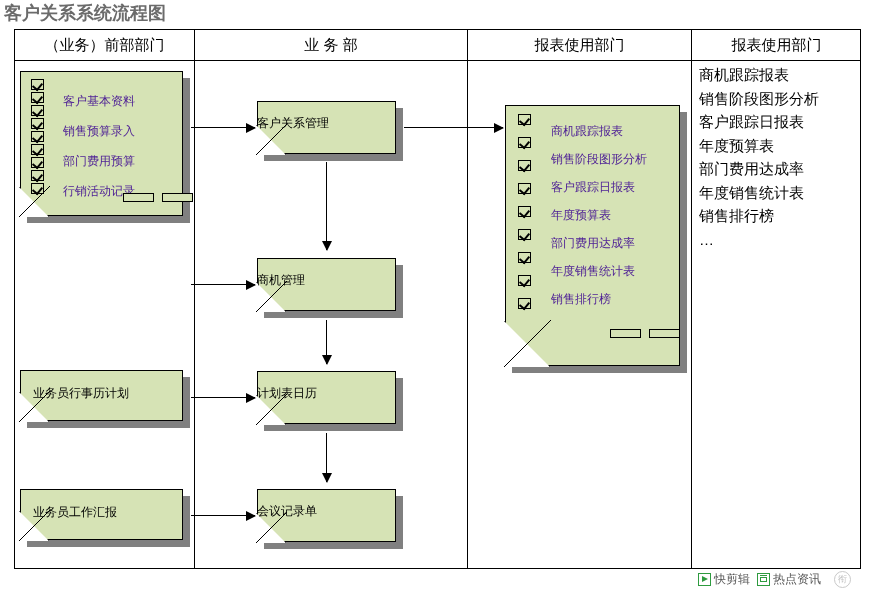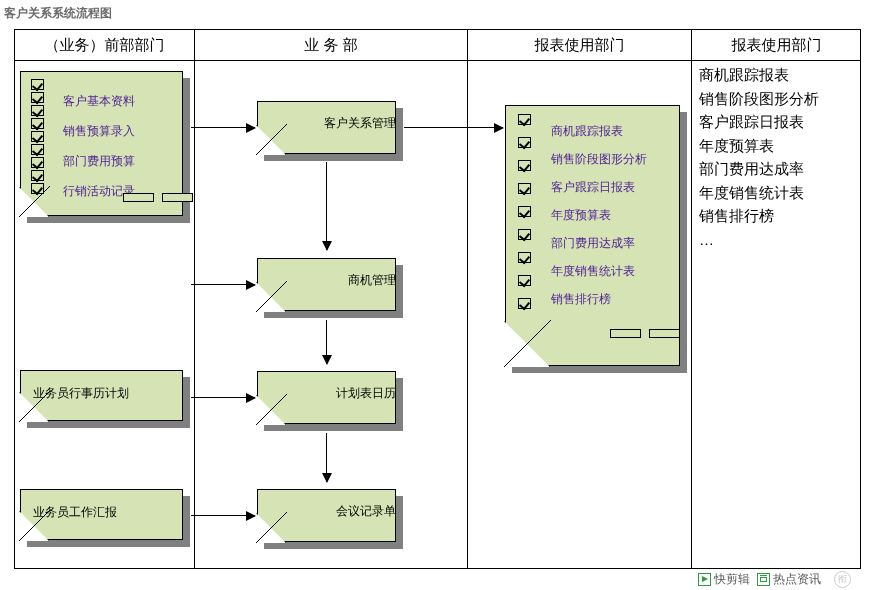--- a/index.html
+++ b/index.html
@@ -17,21 +17,21 @@
     height: 590px;
     overflow: hidden;
     background: #ffffff;
   }
 
   
   #title {
     position: absolute;
     left: 4px;
     top: 0px;
-    font-size: 12px;
+    font-size: 18px;
     font-weight: bold;
     color: #6b6b6b;
     letter-spacing: 0px;
     line-height: 26px;
     white-space: nowrap;
   }
 
   
   #table {
     position: absolute;
@@ -117,21 +117,21 @@
   }
 
   .doc .label {
     position: absolute;
     font-size: 12px;
     color: #000;
     white-space: nowrap;
   }
   .doc .label.center {
     left: 0; right: 0;
-    text-align: right;
+    text-align: left;
   }
 
   
   .chk-col {
     position: absolute;
     left: 12px;
     top: 9px;
     display: flex;
     flex-direction: column;
   }

